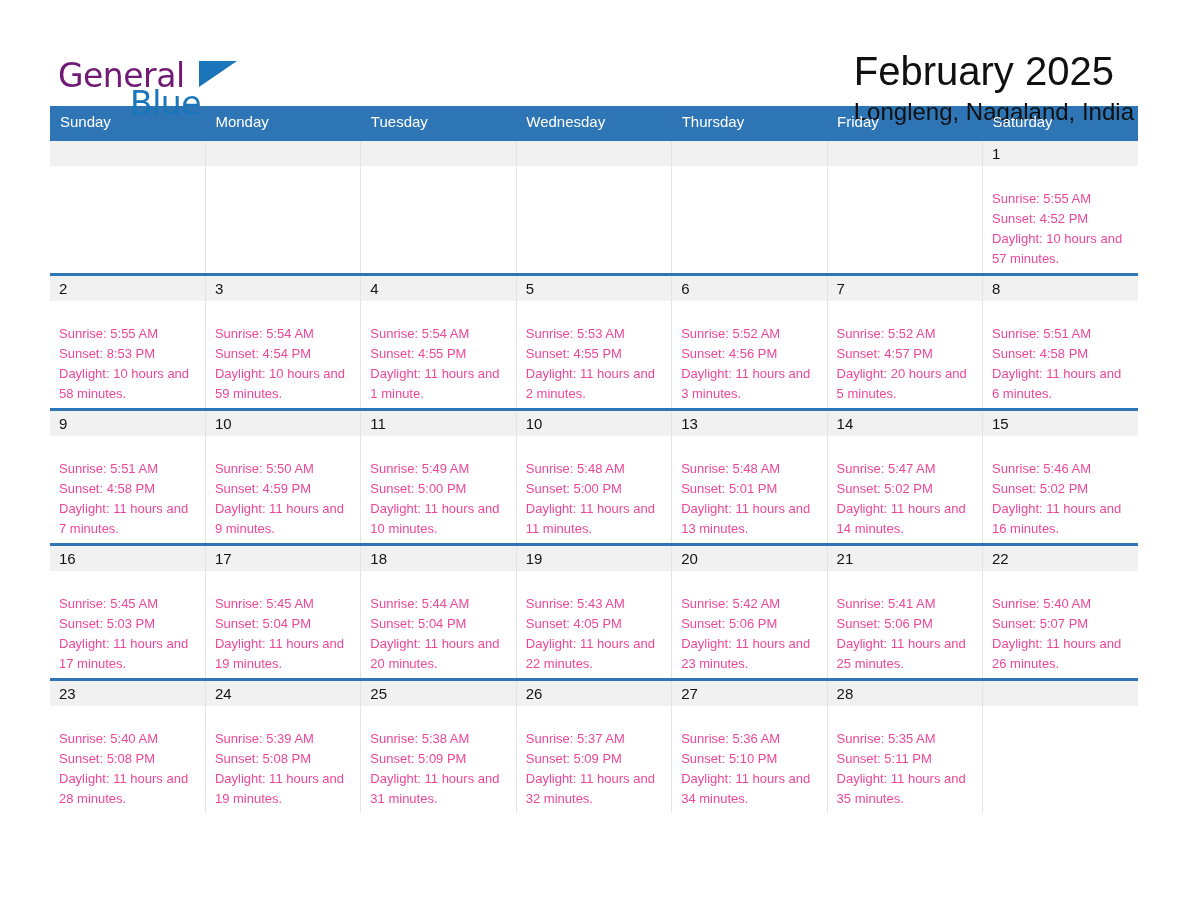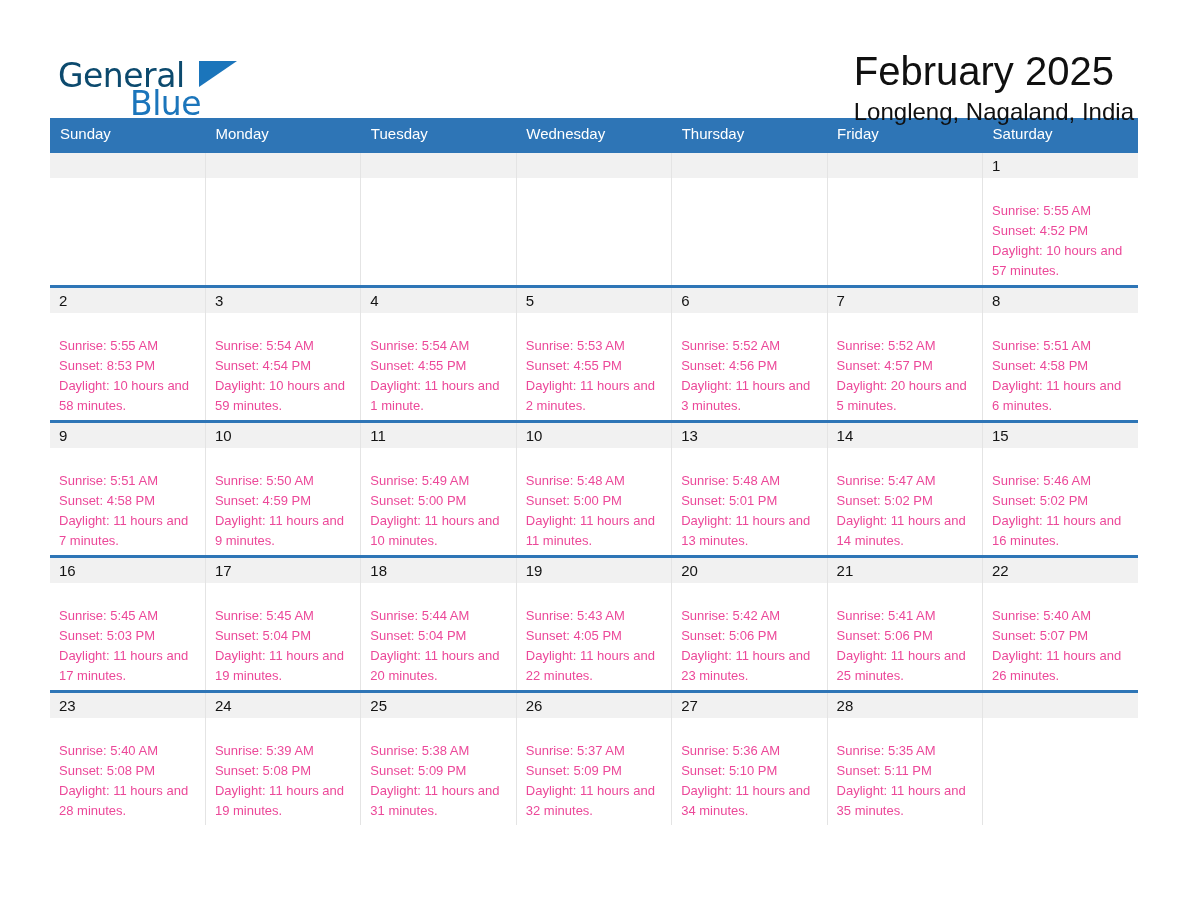--- a/index.html
+++ b/index.html
@@ -35,21 +35,21 @@
     position: relative;
     width: 260px;
     height: 70px;
   }
   .brand-general {
     position: absolute;
     left: 8px;
     top: 8px;
     font-size: 33px;
     letter-spacing: -0.5px;
-    color: #0c4a6e;
+    color: #701a75;
     font-family: "DejaVu Sans", sans-serif;
     font-weight: 400;
   }
   .brand-tri {
     position: absolute;
     left: 149px;
     top: 13px;
     width: 0;
     height: 0;
     border-top: 26px solid #1b75bb;
@@ -79,21 +79,20 @@
     font-size: 24px;
     font-weight: 400;
     color: #101010;
     line-height: 30px;
     margin-top: 3px;
   }
 
   
   .calendar {
     width: 1088px;
-    margin-top: 12px;
     border-collapse: collapse;
     table-layout: fixed;
   }
   .dow-row th {
     background: #2e75b6;
     color: #ffffff;
     font-weight: 400;
     font-size: 15px;
     text-align: left;
     padding: 7px 0 8px 10px;

